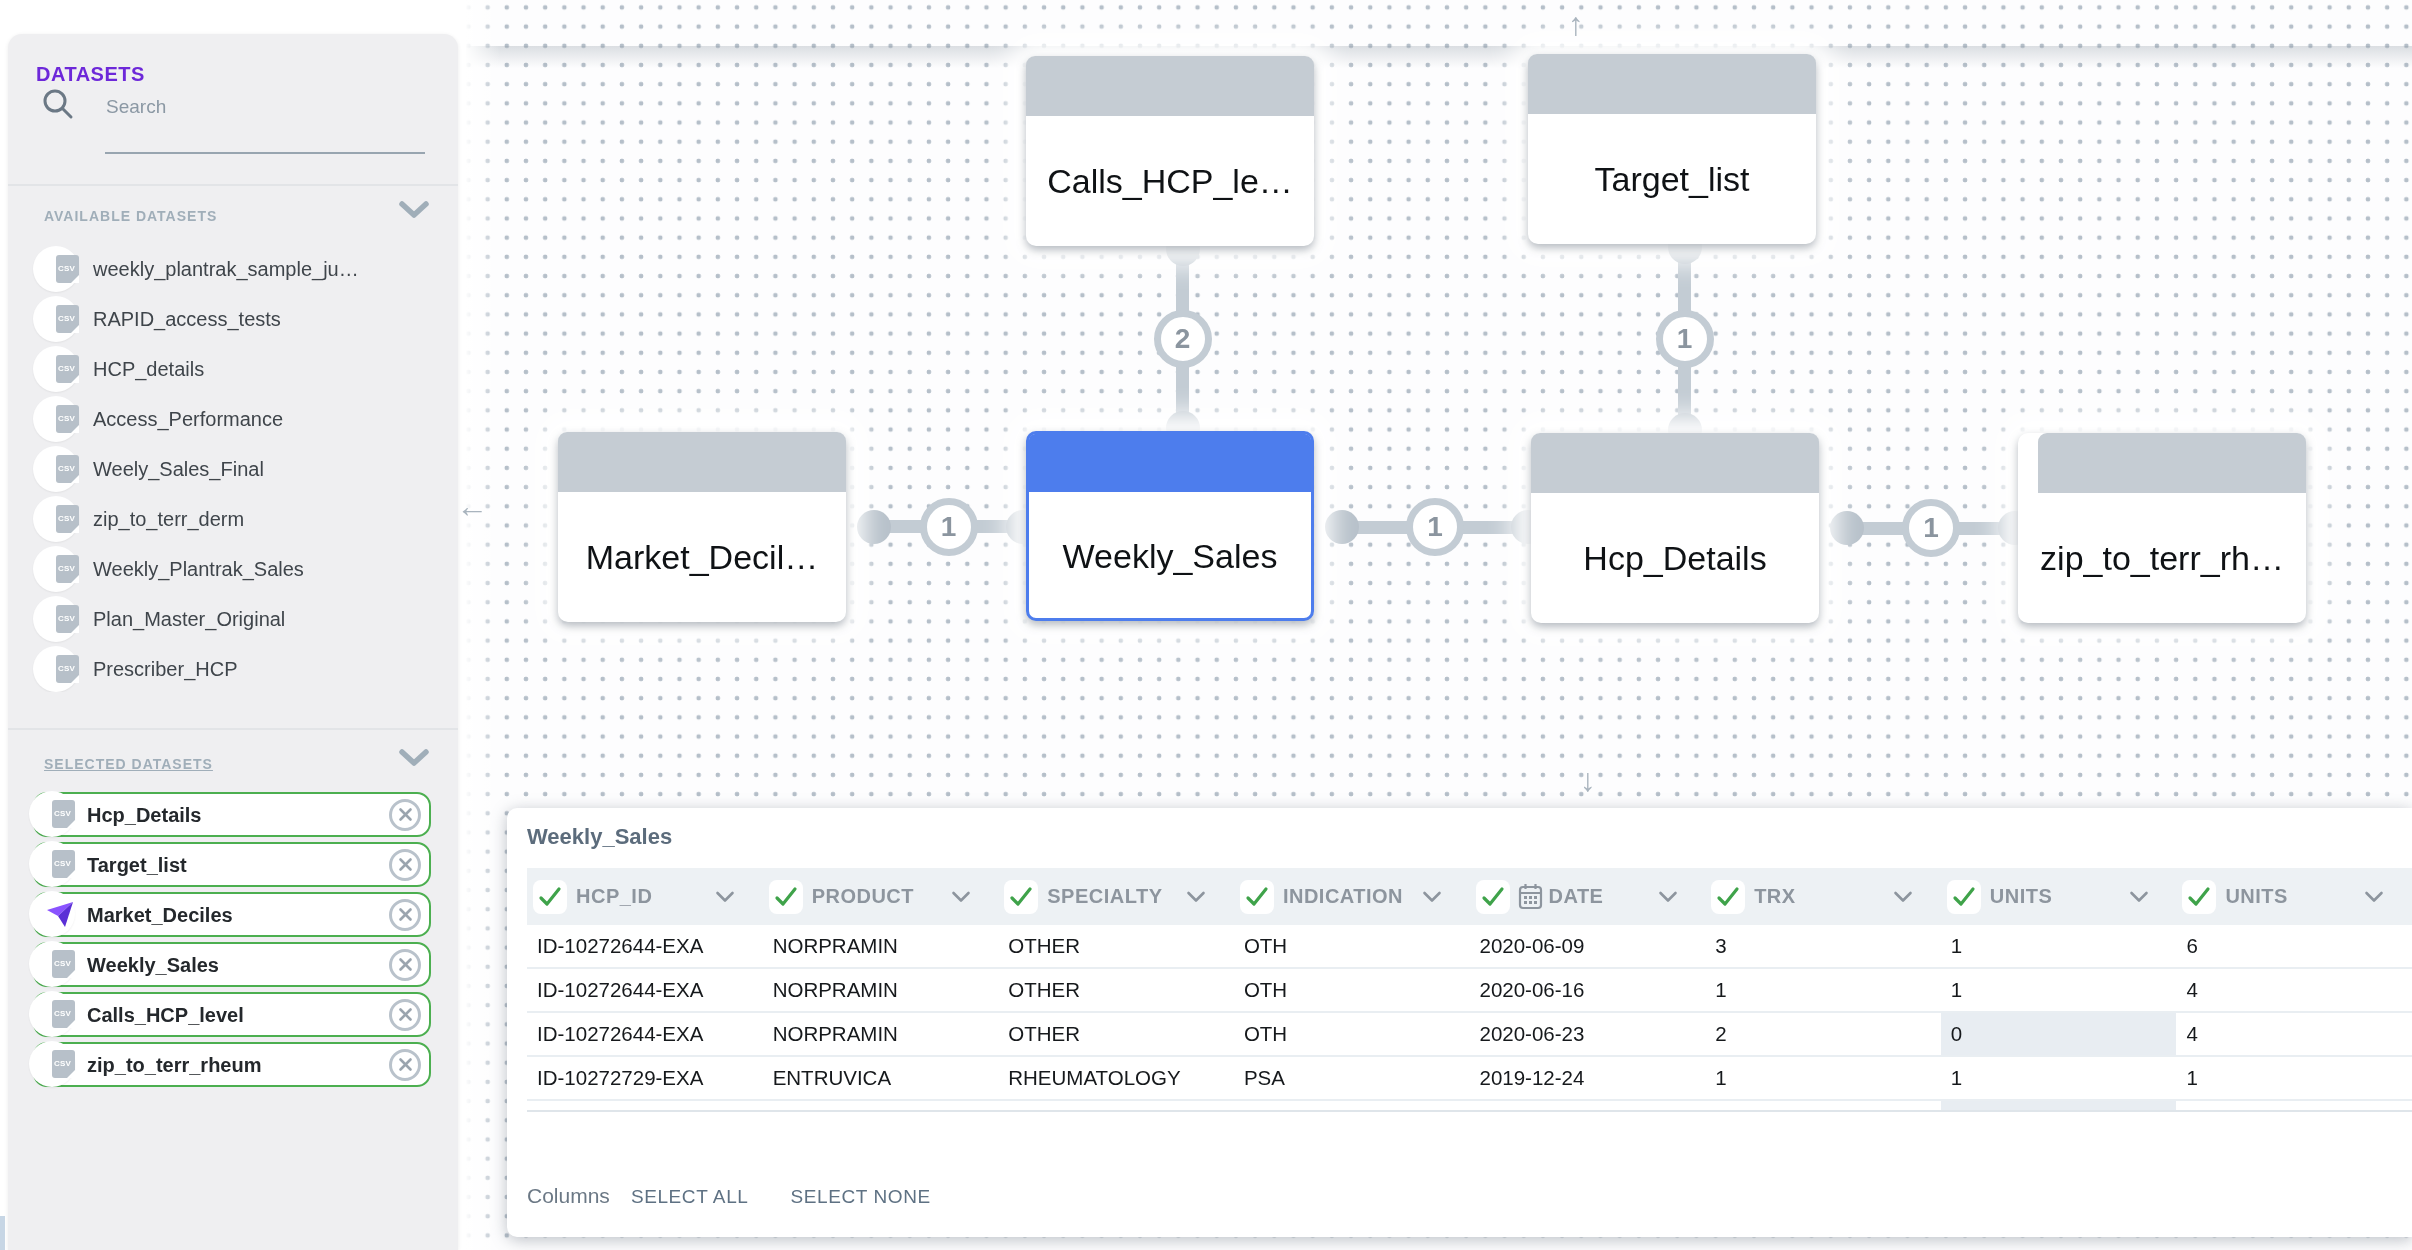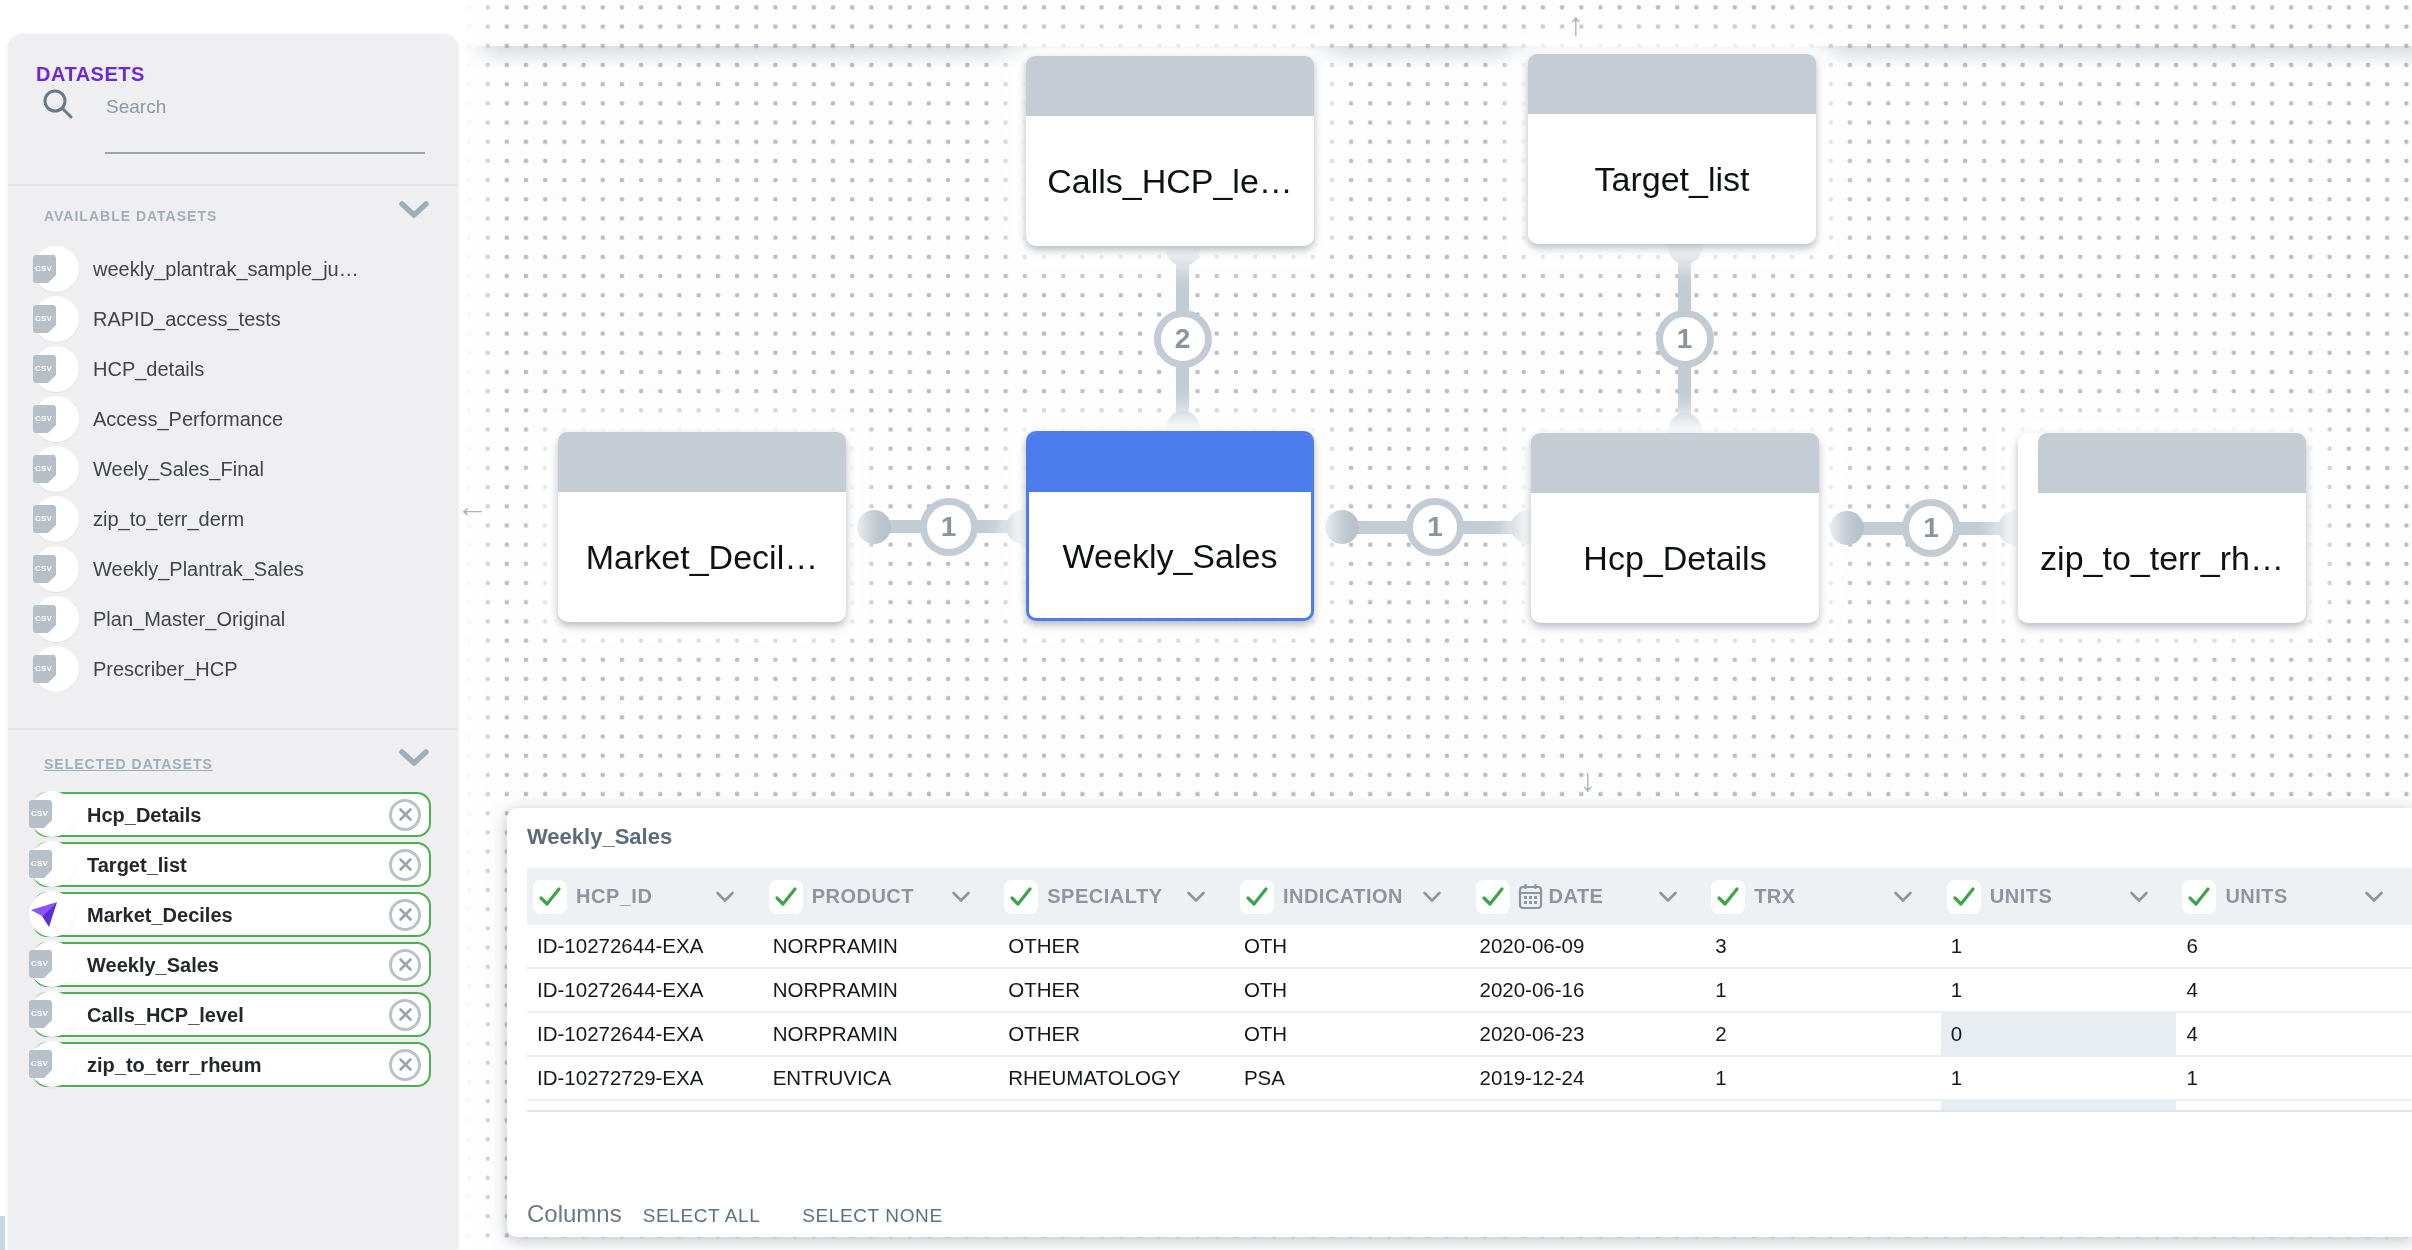--- a/index.html
+++ b/index.html
@@ -48,21 +48,21 @@
   .sb-search-input::placeholder { color:#8b98a4; }
   .sb-search-underline { position:absolute; left:97px; top:118px; width:320px; height:2px; background:#98a5b0; }
   .sb-divider { position:absolute; left:0; width:450px; height:2px; background:#e2e4e7; }
   .sb-section-label { position:absolute; left:36px; font-size:14px; font-weight:bold;
               color:#a0aeb9; letter-spacing:1px; }
   .sb-chevron { position:absolute; right:28px; }
 
   .avail-list { position:absolute; left:0; top:210px; width:450px; height:448px; overflow:hidden; }
   .avail-item { position:relative; height:50px; }
   .csv-circle { position:absolute; left:25px; top:2px; width:46px; height:46px; border-radius:50%;
-                background:#fff; display:flex; align-items:center; justify-content:flex-start;
+                background:#fff; display:flex; align-items:center; justify-content:flex-end;
                 box-shadow:0 1px 2px rgba(0,0,0,.06); }
   .csv-doc { position:relative; width:23px; height:28px; background:#b7c0c9; border-radius:3px; }
   .csv-doc::after { content:''; position:absolute; right:0; bottom:0; width:0; height:0;
                 border-left:8px solid transparent; border-bottom:8px solid #fff; }
   .csv-doc span { position:absolute; left:0; right:2px; top:9px; text-align:center;
                 color:#fff; font-size:8px; font-weight:bold; letter-spacing:.2px; }
   .avail-label { position:absolute; left:85px; top:50%; transform:translateY(-50%);
                 font-size:20px; color:#3f454b; white-space:nowrap; }
 
   .sel-list { position:absolute; left:0; top:758px; width:450px; }
@@ -95,21 +95,21 @@
 
   .tbody { position:absolute; left:20px; top:117px; width:1885px; }
   .tr { display:flex; height:44px; border-bottom:2px solid #e9eef2; }
   .td { width:236px; display:flex; align-items:center; padding-left:10px;
         font-size:20.5px; color:#16191c; white-space:nowrap; }
   .td.hl { background:#e8edf2; }
   .tr-partial { display:flex; height:11px; border-bottom:2px solid #dfe5ea; overflow:hidden; }
   .tr-partial .td { height:11px; }
 
   .preview-footer { position:absolute; left:20px; top:376px; display:flex; align-items:baseline; }
-  .pf-columns { font-size:24px; color:#6b7885;margin-top:16px; }
+  .pf-columns { font-size:21px; color:#6b7885; }
   .pf-btn { font-size:19px; color:#5e7183; letter-spacing:.6px; margin-left:21px; font-weight:500; cursor:pointer; }
   .pf-btn.second { margin-left:42px; }
 </style>
 </head>
 <body>
 
 <div class="canvas"></div>
 <div class="canvas-top-shade"></div>
 <div class="canvas-left-fade"></div>
 <div id="edges-layer">

